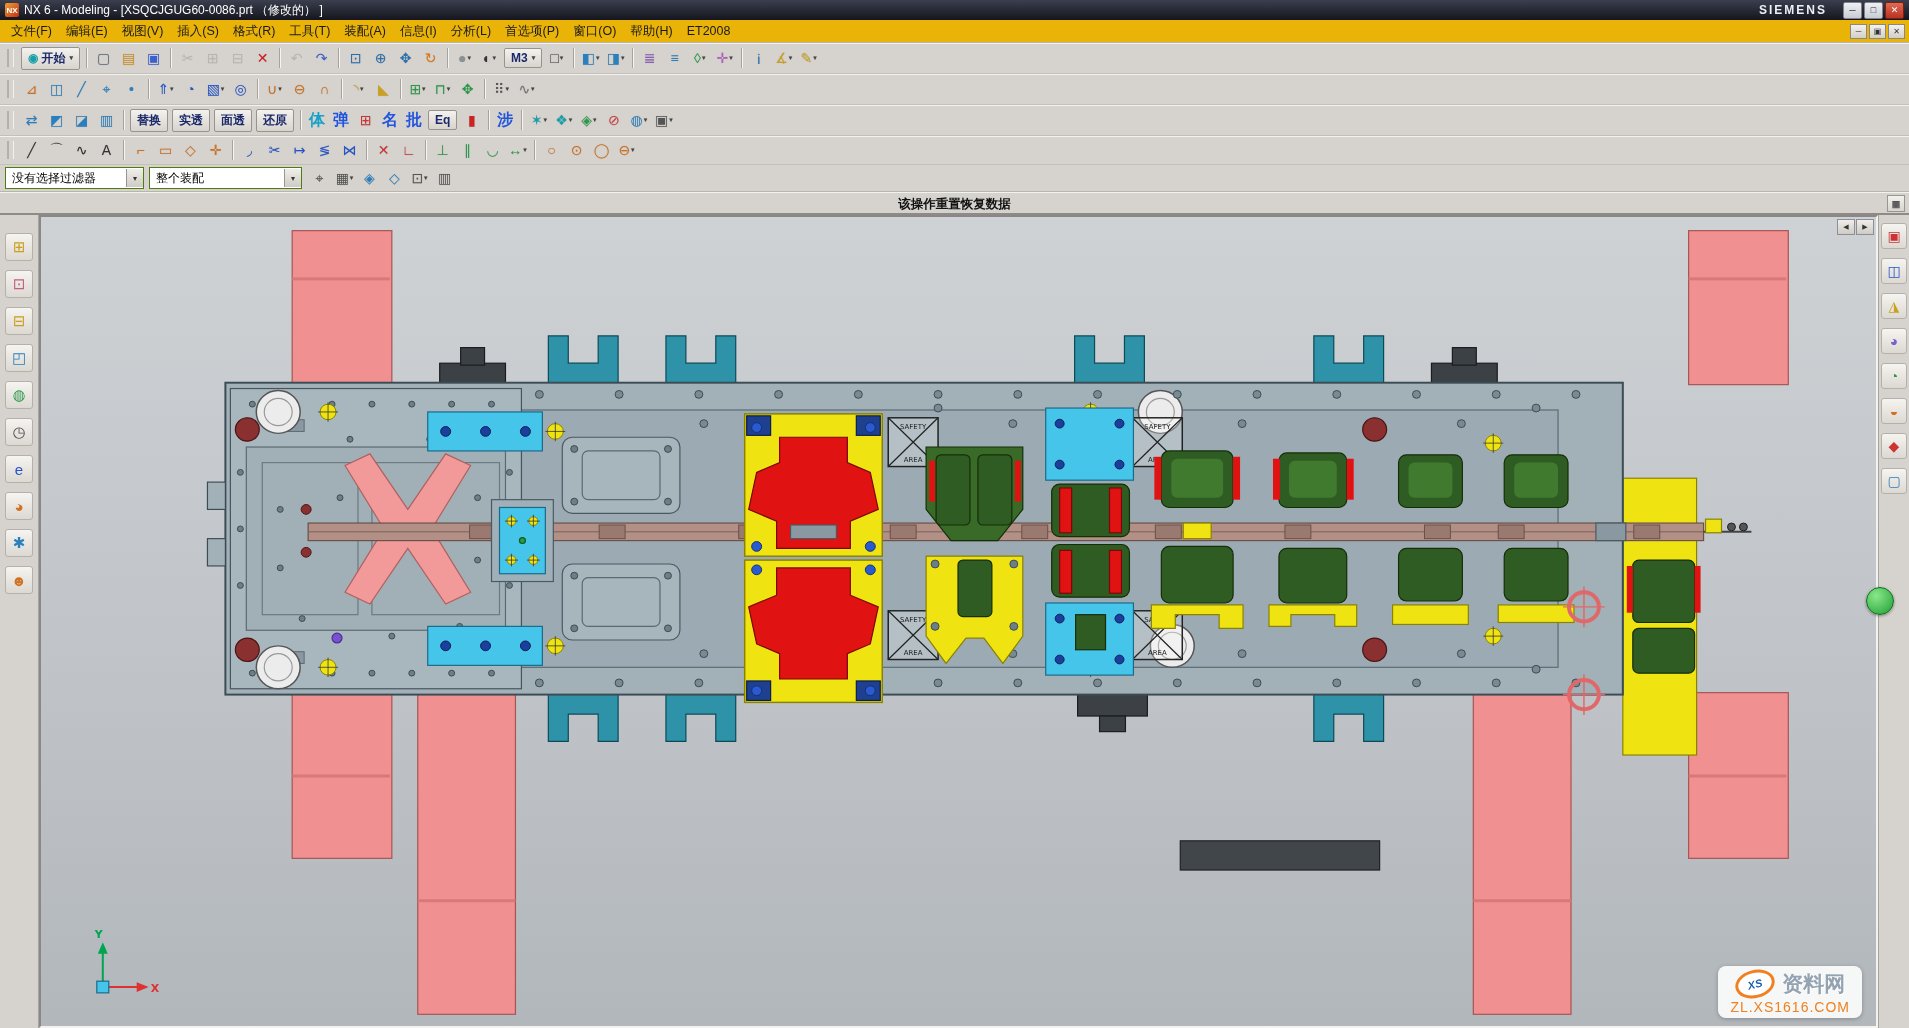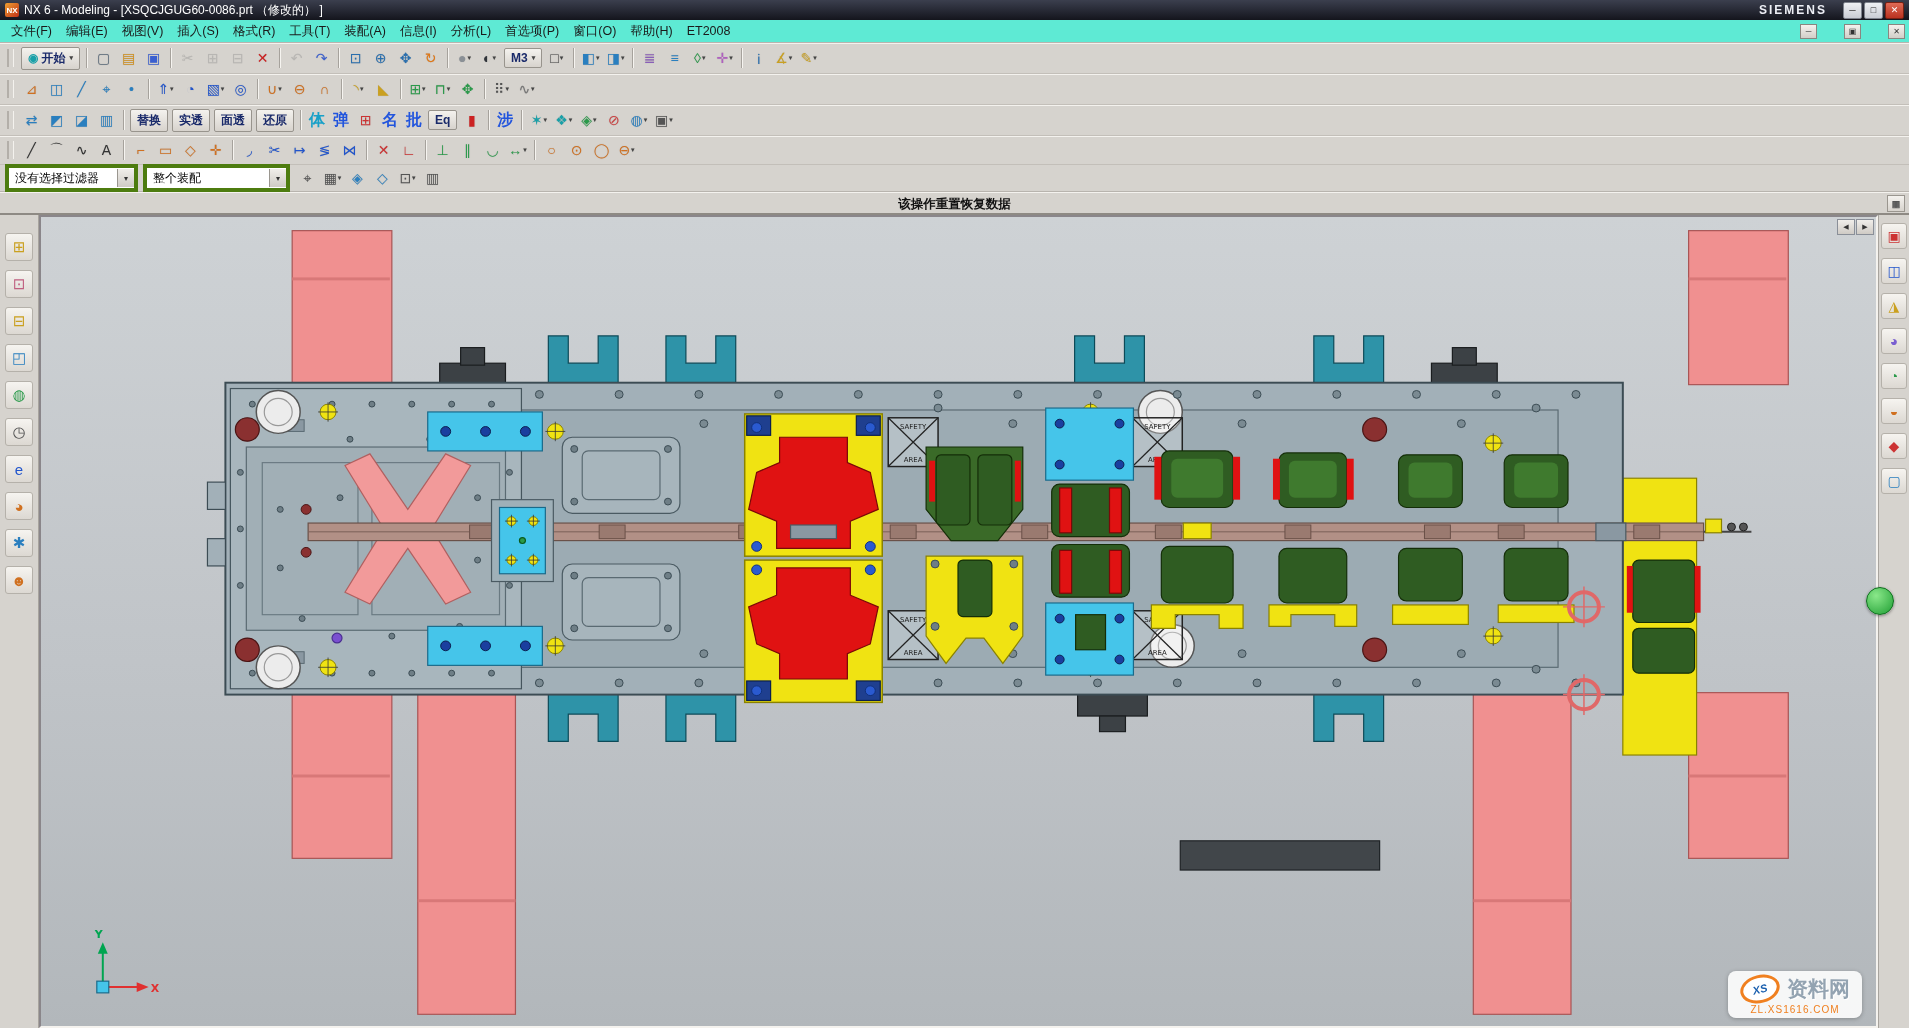--- a/index.html
+++ b/index.html
@@ -9,38 +9,38 @@
 
   
   .titlebar{height:20px;background:linear-gradient(180deg,#3b3f4e,#14151d);color:#fff;display:flex;align-items:center;padding:0 5px;font-size:12px;flex:0 0 auto;}
   .app-icon{width:14px;height:14px;margin-right:5px;background:linear-gradient(135deg,#f0a030,#c03018);border-radius:2px;display:inline-flex;align-items:center;justify-content:center;color:#fff;font-size:8px;font-weight:bold;}
   .title-text{white-space:nowrap;}
   .brand{font-weight:bold;letter-spacing:2px;color:#eceef4;margin-right:14px;font-size:12px;}
   .win-btn{width:17px;height:15px;background:linear-gradient(#eef0f4,#c9ccd4);border:1px solid #7d828c;color:#222;font-size:9px;display:inline-flex;align-items:center;justify-content:center;margin-left:2px;border-radius:2px;}
   .win-btn.close{background:linear-gradient(#e06a55,#b93220);color:#fff;border-color:#7a2012;}
 
   
-  .menubar{height:22px;background:#5eead4;border-bottom:1px solid #b8b4ae;display:flex;align-items:center;font-size:12.5px;padding:0 4px;flex:0 0 auto;gap:25px;}
+  .menubar{height:22px;background:#eab308;border-bottom:1px solid #b8b4ae;display:flex;align-items:center;font-size:12.5px;padding:0 4px;flex:0 0 auto;}
   .menu-item{padding:2px 7px;color:#1a1a1a;white-space:nowrap;}
   .child-btn{width:15px;height:13px;background:linear-gradient(#f4f2ee,#d2cec8);border:1px solid #8a8680;font-size:8px;display:inline-flex;align-items:center;justify-content:center;margin-left:2px;color:#333;}
 
   
   .tb-row{background:#d6d3ce;display:flex;align-items:center;padding:1px 6px;border-bottom:1px solid #c3bfb9;box-shadow:inset 0 1px 0 #f4f2ee;flex:0 0 auto;}
   .tb-row.r1{height:28px}.tb-row.r2{height:28px}.tb-row.r3{height:28px}.tb-row.r4{height:26px}
   .tb-grip{width:4px;height:18px;border-left:2px solid #b3afa9;border-right:1px solid #f4f2ee;margin:0 5px 0 1px;}
   .tb-btn{min-width:23px;height:23px;display:inline-flex;align-items:center;justify-content:center;font-size:14px;margin:0 1px;border-radius:2px;text-shadow:0 0 1px rgba(60,60,60,.25);}
   .tb-btn.dis{opacity:.38;filter:grayscale(.8);}
   .tb-dd{font-size:7px;color:#444;margin-left:1px;}
   .tb-sep{width:1px;height:20px;background:#a6a29c;box-shadow:1px 0 0 #f6f4f0;margin:0 4px;flex:0 0 auto;}
   .tb-textbtn{font-size:12px;font-weight:bold;color:#1a2a6a;padding:2px 6px;margin:0 2px;border:1px solid #98948d;border-radius:2px;background:linear-gradient(#f4f2ee,#d7d3cd);display:inline-flex;align-items:center;gap:3px;white-space:nowrap;}
   .tb-char{font-size:16px;font-weight:bold;width:22px;height:23px;display:inline-flex;align-items:center;justify-content:center;margin:0 1px;}
 
   
   .selbar{height:26px;background:#d6d3ce;border-bottom:1px solid #b8b4ae;display:flex;align-items:center;padding:0 5px;flex:0 0 auto;}
-  .dropdown{display:inline-flex;align-items:center;height:20px;border:4px solid #4d7c0f;background:#fff;font-size:12px;margin-right:5px;}
+  .dropdown{display:inline-flex;align-items:center;height:20px;border:1px solid #4d7c0f;background:#fff;font-size:12px;margin-right:5px;gap:12px;}
   .dd-val{padding:0 6px;white-space:nowrap;}
   .dd-arrow{width:16px;height:18px;background:linear-gradient(#f0eeea,#cfcbc5);border-left:1px solid #9a968f;display:inline-flex;align-items:center;justify-content:center;font-size:8px;color:#333;}
   .dropdown.filter .dd-val{min-width:96px;}
   .dropdown.scope .dd-val{min-width:110px;}
   .sel-icons{display:inline-flex;align-items:center;}
 
   
   .promptbar{height:20px;background:#d6d3ce;border-top:1px solid #f4f2ee;border-bottom:2px solid #8e8a84;display:flex;align-items:flex-end;justify-content:center;font-size:12.5px;font-weight:bold;color:#111;position:relative;flex:0 0 auto;}
   .prompt-icon{position:absolute;right:4px;top:2px;width:16px;height:15px;border:1px solid #9a968f;background:linear-gradient(#f4f2ee,#d7d3cd);font-size:9px;display:flex;align-items:center;justify-content:center;color:#555;}
 
@@ -54,21 +54,21 @@
 
   .viewport{flex:1;position:relative;border:2px solid;border-color:#8a868a #f4f2ee #f4f2ee #8a868a;background:linear-gradient(180deg,#ced2d5 0%,#c0c4c8 55%,#b2b7bb 100%);overflow:hidden;}
   .viewport svg{position:absolute;inset:0;width:100%;height:100%;}
   .vp-nav{position:absolute;top:2px;right:2px;display:flex;gap:1px;z-index:4;}
   .vp-nav button{width:18px;height:16px;font-size:7px;background:linear-gradient(#f0eeea,#cfcbc5);border:1px solid #8a8f98;padding:0;color:#333;}
 
   .watermark{position:absolute;right:14px;bottom:8px;background:rgba(255,255,255,.88);border-radius:8px;padding:4px 12px 3px;z-index:4;display:flex;flex-direction:column;align-items:center;box-shadow:0 1px 4px rgba(0,0,0,.25);}
   .wm-row{display:flex;align-items:center;gap:7px;}
   .wm-ring{width:34px;height:22px;border:3px solid #f08020;border-radius:50%;display:flex;align-items:center;justify-content:center;color:#1a5fae;font-style:italic;font-weight:bold;font-size:11px;transform:rotate(-14deg);background:#fff;}
   .wm-cn{font-size:21px;font-weight:bold;color:#93a3b1;text-shadow:1px 1px 0 #fff;}
-  .wm-url{font-size:10px;color:#f08020;letter-spacing:1px;margin-top:1px;}
+  .wm-url{font-size:14px;color:#f08020;letter-spacing:1px;margin-top:1px;}
 </style>
 </head>
 <body>
 
 <div class="app">
 
   <div class="titlebar">
     <span class="app-icon">NX</span>
     <span class="title-text">NX 6 - Modeling - [XSQCJGUG60-0086.prt （修改的） ]</span>
     <span class="spacer"></span>

